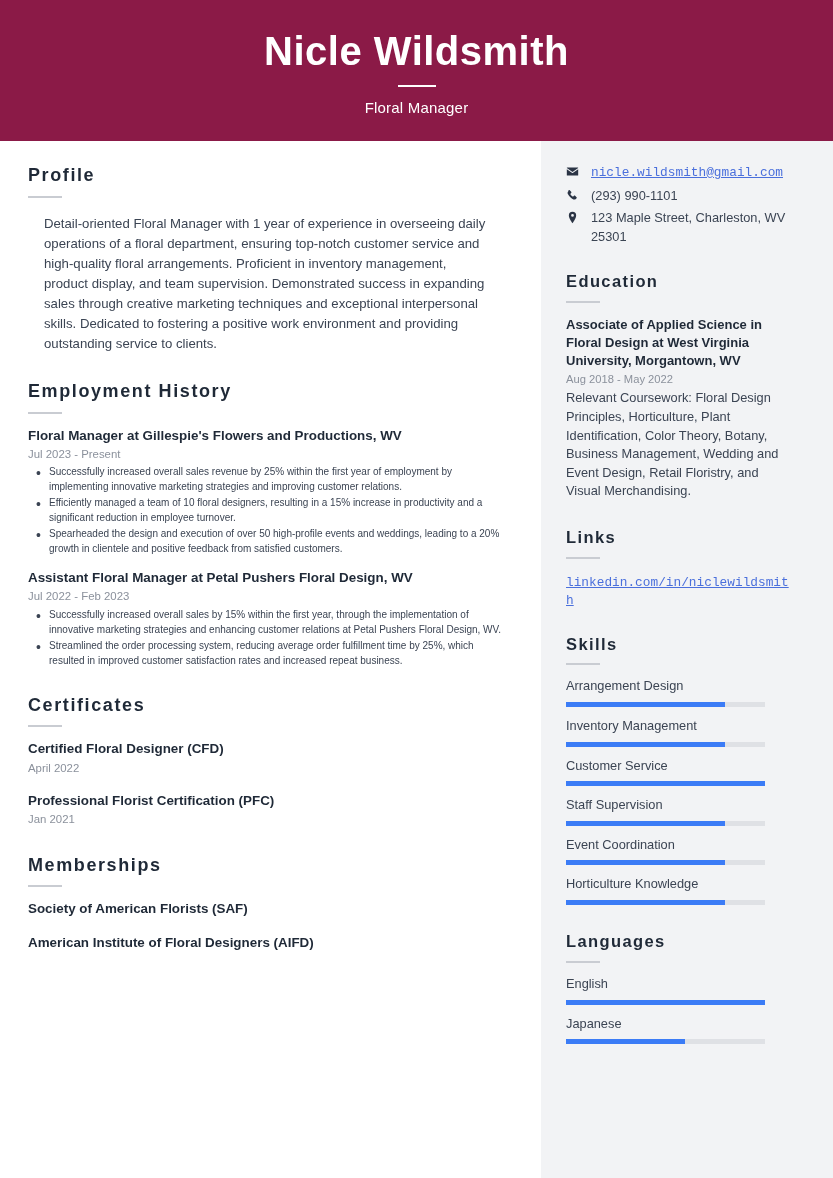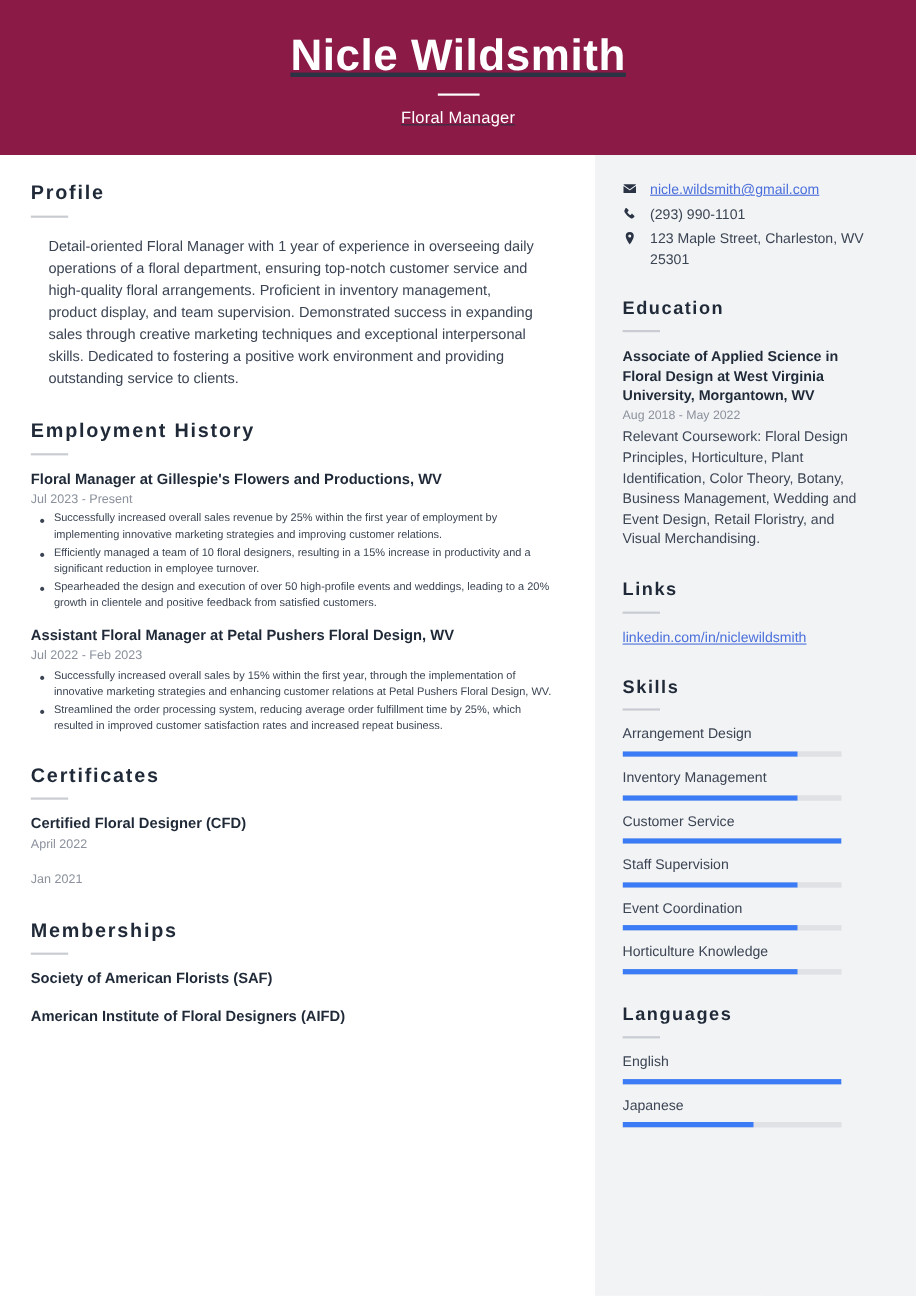--- a/index.html
+++ b/index.html
@@ -28,21 +28,20 @@
   .header {
     background: #8b1a47;
     height: 141px;
     flex: 0 0 141px;
     display: flex;
     flex-direction: column;
     align-items: center;
     justify-content: center;
     box-sizing: border-box;
     padding-top: 4px;
-    text-decoration: underline;
   }
   .header-name {
     color: #ffffff;
     font-size: 40px;
     font-weight: 700;
     letter-spacing: 0.5px;
     line-height: 1.05;
     text-align: center;
     margin: 0;
   }
@@ -175,20 +174,21 @@
     padding-top: 2px;
     margin-right: 7px;
   }
   .contact-icon svg { display: block; }
   .contact-text { flex: 1 1 auto; }
   a.link {
     color: #4a6fdc;
     text-decoration: underline;
     font-size: 12.8px;
     word-break: break-word;
+    font-family: Liberation Mono, monospace;
   }
 
   
   .side-entry-title {
     font-size: 13px;
     font-weight: 700;
     color: #1f2937;
     line-height: 1.38;
     margin: 0;
   }
@@ -278,20 +278,21 @@
       <div class="sec gap-sec">
         <div class="sec-head">Certificates</div>
         <div class="sec-rule"></div>
 
         <div class="entry">
           <div class="entry-title">Certified Floral Designer (CFD)</div>
           <div class="entry-date">April 2022</div>
         </div>
 
         <div class="entry gap-entry">
+          <div class="entry-title">Professional Florist Certification (PFC)</div>
           <div class="entry-date">Jan 2021</div>
         </div>
       </div>
 
       <div class="sec gap-sec">
         <div class="sec-head">Memberships</div>
         <div class="sec-rule"></div>
 
         <div class="entry">
           <div class="entry-title">Society of American Florists (SAF)</div>

